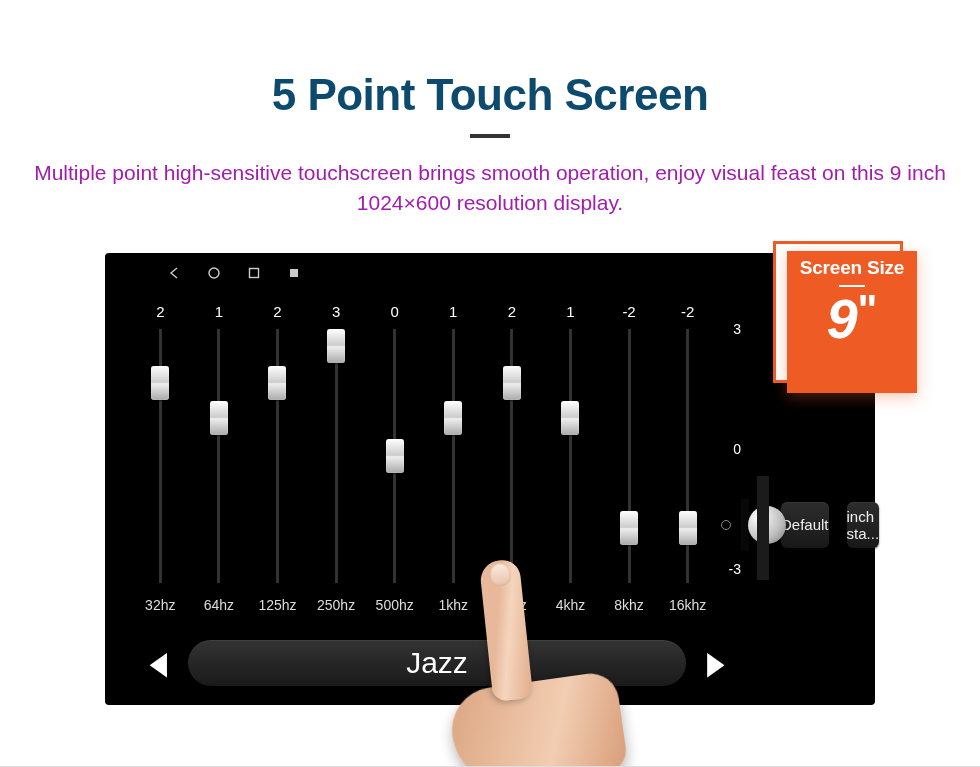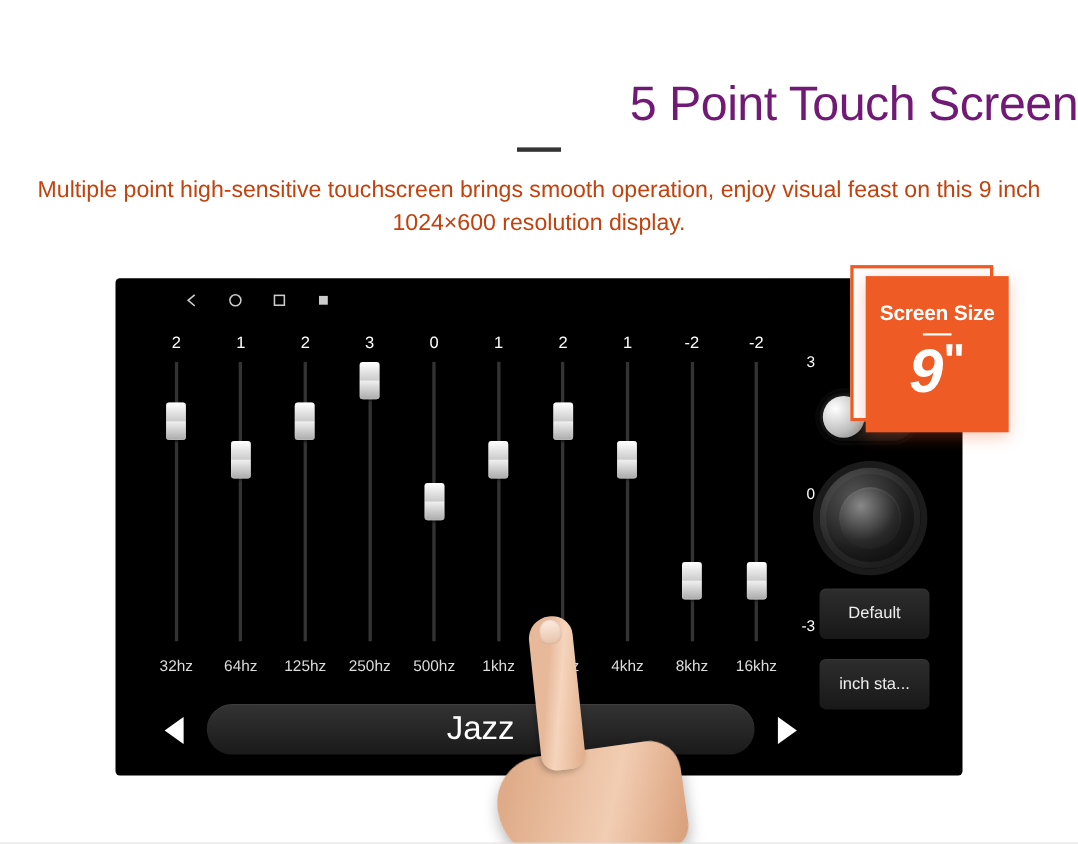--- a/index.html
+++ b/index.html
@@ -11,34 +11,33 @@
     overflow: hidden;
     position: relative;
   }
   .hero {
     width: 100%;
     padding-top: 70px;
     text-align: center;
   }
   .title {
     font-size: 44px;
-    font-weight: 400;
-    color: #701a75;
+    font-weight: 700;
+    color: #0c4a6e;
     letter-spacing: -0.5px;
-    text-align: right;
   }
   .title-underline {
     width: 40px;
     height: 4px;
     background: #333;
     margin: 14px auto 20px;
   }
   .subtitle {
     font-size: 21px;
-    color: #c2410c;
+    color: #a21caf;
     line-height: 1.45;
     max-width: 920px;
     margin: 0 auto;
     font-weight: 400;
   }
   .device-wrap {
     position: relative;
     width: 770px;
     margin: 34px auto 0;
   }
@@ -162,21 +161,22 @@
     font-size:30px;
     display:flex;
     align-items:center;
     justify-content:center;
     box-shadow: inset 0 1px 0 rgba(255,255,255,.06);
   }
   .side-panel {
     margin-top: 92px;
     width: 110px;
     display: flex;
-    flex-direction: column;
+    flex-direction: row;
+    align-items: center;
     gap: 18px;
   }
   .toggle {
     width: 88px;
     height: 44px;
     background: linear-gradient(180deg,#2a2a2a,#111);
     border-radius: 22px;
     position: relative;
     box-shadow: inset 0 2px 4px rgba(0,0,0,.8), 0 1px 2px rgba(0,0,0,.8), 0 0 0 4px rgba(255,255,255,.03);
   }
@@ -245,21 +245,21 @@
     top:10px; left:14px;
     width:130px; height:142px;
     background:#ef5b25;
     color:#fff;
     text-align:center;
     box-shadow: 0 4px 14px rgba(239,91,37,.35);
   }
   .badge-fill .bt {
     font-size:19px;
     font-weight:600;
-    padding-top:24px;
+    padding-top:6px;
     letter-spacing:-0.2px;
   }
   .badge-fill .bu {
     width:26px; height:2px; background:#fff; margin:6px auto 4px;
   }
   .badge-fill .bn {
     font-size:56px;
     font-weight:800;
     font-style: italic;
     line-height:1;

